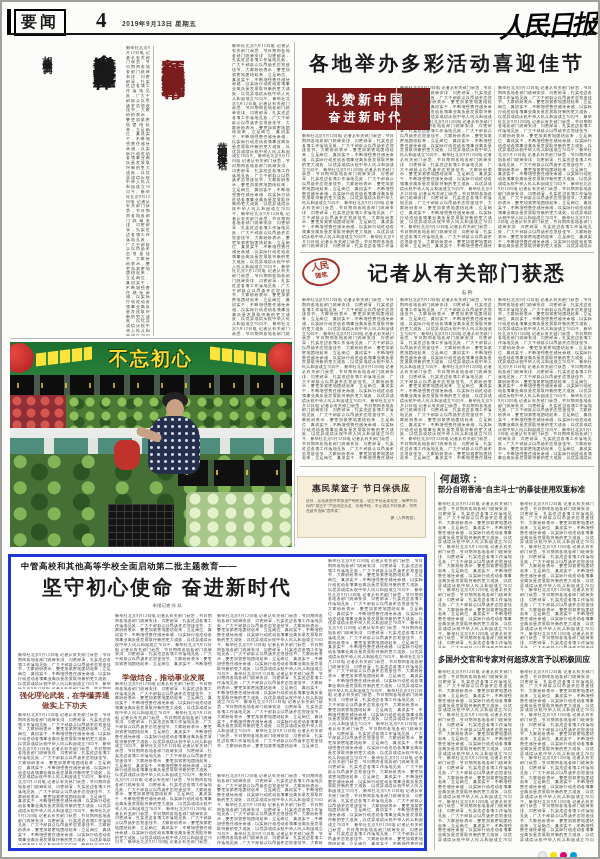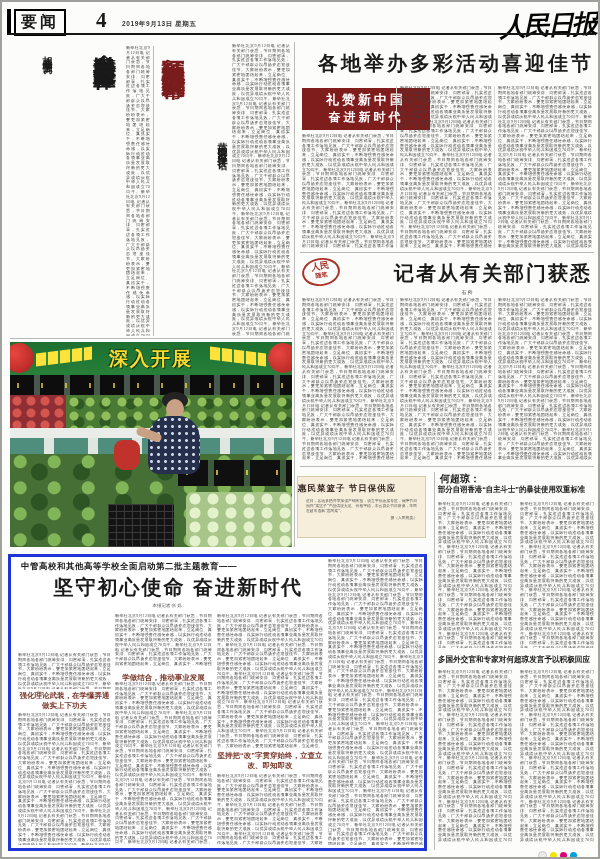--- a/index.html
+++ b/index.html
@@ -9,21 +9,21 @@
   .sans{font-family:"Liberation Sans",sans-serif}
   .vert{writing-mode:vertical-rl;text-orientation:upright;font-weight:900;white-space:nowrap}
   .fill{font-size:4px;line-height:4.8px;text-align:justify;color:#3c3c3c;overflow:hidden;
         word-break:break-all;letter-spacing:.2px}
   .vl{width:1px;background:#b9b9b5}
   .hl{height:1px;background:#b9b9b5}
   .sec{font:900 16px "Liberation Sans",sans-serif;border:2px solid #000;padding:1px 5px;letter-spacing:3px}
   .pagenum{font:700 21px "Liberation Serif",serif}
   .dateline{font:700 6.5px "Liberation Sans",sans-serif;color:#333;letter-spacing:.6px}
   .masthead{font:900 26px "Liberation Serif",serif;font-style:italic;letter-spacing:-2px;transform:rotate(-2deg);color:#050505}
-  .bigh{font-weight:900;text-align:right;font-family:"Liberation Sans",sans-serif}
+  .bigh{font-weight:900;text-align:center;font-family:"Liberation Sans",sans-serif}
   .redbox{background:#7f1d1d;color:#fff;text-align:center}
   .subhead{font:700 7.5px "Liberation Sans",sans-serif;color:#7a3a2c;text-align:center;line-height:1.3}
   .dot{display:inline-block;width:7px;height:7px;border-radius:50%;margin-right:3px;vertical-align:middle}
   .caption-box{background:#f6eeda;border:1px solid #d6cbaa}
 </style>
 </head>
 <body>
 
 <div class="page">
 
@@ -41,21 +41,21 @@
 
   <div class="abs vert sans" style="left:156px;top:45px;height:286px;font-size:15px;letter-spacing:1.5px;color:#7b1d1d;transform:scaleX(1.55);transform-origin:left top">红军长征湘江战役纪念设施落成仪式举行</div>
   <div class="abs vert" style="left:213px;top:132px;height:108px;font-size:10px;letter-spacing:2.5px;font-weight:700">黄坤明出席并讲话</div>
   <div class="abs fill" style="left:230px;top:42px;width:58px;height:292px">新华社北京9月12日电  记者从有关部门获悉，节日期间各地各部门统筹安排、周密部署，扎实推进各项工作落地见效，广大干部群众以昂扬姿态迎接佳节。大家纷纷表示，要更加紧密地团结起来，立足岗位、真抓实干，不断增强责任感使命感，以实际行动推动各项事业高质量发展取得新的更大成效，以优异成绩庆祝中华人民共和国成立70周年。新华社北京9月12日电  记者从有关部门获悉，节日期间各地各部门统筹安排、周密部署，扎实推进各项工作落地见效，广大干部群众以昂扬姿态迎接佳节。大家纷纷表示，要更加紧密地团结起来，立足岗位、真抓实干，不断增强责任感使命感，以实际行动推动各项事业高质量发展取得新的更大成效，以优异成绩庆祝中华人民共和国成立70周年。新华社北京9月12日电  记者从有关部门获悉，节日期间各地各部门统筹安排、周密部署，扎实推进各项工作落地见效，广大干部群众以昂扬姿态迎接佳节。大家纷纷表示，要更加紧密地团结起来，立足岗位、真抓实干，不断增强责任感使命感，以实际行动推动各项事业高质量发展取得新的更大成效，以优异成绩庆祝中华人民共和国成立70周年。新华社北京9月12日电  记者从有关部门获悉，节日期间各地各部门统筹安排、周密部署，扎实推进各项工作落地见效，广大干部群众以昂扬姿态迎接佳节。大家纷纷表示，要更加紧密地团结起来，立足岗位、真抓实干，不断增强责任感使命感，以实际行动推动各项事业高质量发展取得新的更大成效，以优异成绩庆祝中华人民共和国成立70周年。新华社北京9月12日电  记者从有关部门获悉，节日期间各地各部门统筹安排、周密部署，扎实推进各项工作落地见效，广大干部群众以昂扬姿态迎接佳节。大家纷纷表示，要更加紧密地团结起来，立足岗位、真抓实干，不断增强责任感使命感，以实际行动推动各项事业高质量发展取得新的更大成效，以优异成绩庆祝中华人民共和国成立70周年。新华社北京9月12日电  记者从有关部门获悉，节日期间各地各部门统筹安排、周密部署，扎实推进各项工作落地见效，广大干部群众以昂扬姿态迎接佳节。大家纷纷表示，要更加紧密地团结起来，立足岗位、真抓实干，不断增强责任感使命感，以实际行动推动各项事业高质量发展取得新的更大成效，以优异成绩庆祝中华人民共和国成立70周年。新华社北京9月12日电  记者从有关部门获悉，节日期间各地各部门统筹安排、周密部署，扎实推进各项工作落地见效，广大干部群众以昂扬姿态迎接佳节。大家纷纷表示，要更加紧密地团结起来，立足岗位、真抓实干，不断增强责任感使命感，以实际行动推动各项事业高质量发展取得新的更大成效，以优异成绩庆祝中华人民共和国成立70周年。新华社北京9月12日电  记者从有关部门获悉，节日期间各地各部门统筹安排、周密部署，扎实推进各项工作落地见效，广大干部群众以昂扬姿态迎接佳节。大家纷纷表示，要更加紧密地团结起来，立足岗位、真抓实干，不断增强责任感使命感，以实际行动推动各项事业高质量发展取得新的更大成效，以优异成绩庆祝中华人民共和国成立70周年。新华社北京9月12日电  记者从有关部门获悉，节日期间各地各部门统筹安排、周密部署，扎实推进各项工作落地见效，广大干部群众以昂扬姿态迎接佳节。大家纷纷表示，要更加紧密地团结起来，立足岗位、真抓实干，不断增强责任感使命感，以实际行动推动各项事业高质量发展取得新的更大成效，以优异成绩庆祝中华人民共和国成立70周年。</div>
 
   <div class="abs vl" style="left:292px;top:40px;height:505px"></div>
   <div class="abs hl" style="left:8px;top:336px;width:282px"></div>
 
   <div class="abs" style="left:8px;top:340px;width:282px;height:205px;overflow:hidden;background:#6a8f5a">
     <div class="abs" style="left:0;top:0;width:282px;height:33px;background:linear-gradient(#1c6f30,#27803a)">
-      <div class="abs sans" style="left:0;top:4px;width:282px;text-align:center;font-weight:900;font-size:19px;color:#ffd92e;letter-spacing:2px;text-shadow:1px 1px 0 #0c4018,-1px -1px 0 #0c4018">深入开展</div>
+      <div class="abs sans" style="left:0;top:4px;width:282px;text-align:center;font-weight:900;font-size:19px;color:#ffd92e;letter-spacing:2px;text-shadow:1px 1px 0 #0c4018,-1px -1px 0 #0c4018">不忘初心</div>
       <div class="abs" style="left:26px;top:8px;width:56px;height:13px;background:repeating-linear-gradient(90deg,#ffe23a 0 10px,#2f8f3f 10px 12px);transform:skewY(-7deg)"></div>
       <div class="abs" style="left:200px;top:8px;width:56px;height:13px;background:repeating-linear-gradient(90deg,#ffe23a 0 10px,#2f8f3f 10px 12px);transform:skewY(7deg)"></div>
       <div class="abs" style="left:-6px;top:1px;width:30px;height:30px;border-radius:50%;background:radial-gradient(circle at 35% 35%,#e8473f,#a91f1f)"></div>
       <div class="abs" style="left:258px;top:1px;width:30px;height:30px;border-radius:50%;background:radial-gradient(circle at 35% 35%,#e8473f,#a91f1f)"></div>
     </div>
     <div class="abs" style="left:0;top:33px;width:282px;height:20px;background:repeating-linear-gradient(90deg,#0d0d0d 0 24px,#49584c 24px 30px)">
       <div class="abs" style="left:0;top:8px;width:282px;height:5px;background:repeating-linear-gradient(90deg,transparent 0 7px,#ffd92e 7px 9px,transparent 9px 24px);opacity:.7"></div>
     </div>
     <div class="abs" style="left:0;top:53px;width:56px;height:33px;background:#8f2f35;background-image:radial-gradient(circle,#d4564e 0 4px,transparent 5px);background-size:14px 12px"></div>
     <div class="abs" style="left:56px;top:53px;width:226px;height:33px;background:#4a7a33;background-image:radial-gradient(circle,#8fbe5a 0 4px,transparent 5px),radial-gradient(circle,#2f5a24 0 5px,transparent 6px);background-size:16px 14px,26px 18px"></div>
@@ -93,21 +93,21 @@
   <div class="abs bigh" style="left:340px;top:258px;width:250px;font-size:20px;letter-spacing:2px">记者从有关部门获悉</div>
   <div class="abs" style="left:340px;top:287px;width:250px;text-align:center;font-size:5px;color:#444">石 羚</div>
   <div class="abs fill" style="left:300px;top:296px;width:92px;height:162px">新华社北京9月12日电  记者从有关部门获悉，节日期间各地各部门统筹安排、周密部署，扎实推进各项工作落地见效，广大干部群众以昂扬姿态迎接佳节。大家纷纷表示，要更加紧密地团结起来，立足岗位、真抓实干，不断增强责任感使命感，以实际行动推动各项事业高质量发展取得新的更大成效，以优异成绩庆祝中华人民共和国成立70周年。新华社北京9月12日电  记者从有关部门获悉，节日期间各地各部门统筹安排、周密部署，扎实推进各项工作落地见效，广大干部群众以昂扬姿态迎接佳节。大家纷纷表示，要更加紧密地团结起来，立足岗位、真抓实干，不断增强责任感使命感，以实际行动推动各项事业高质量发展取得新的更大成效，以优异成绩庆祝中华人民共和国成立70周年。新华社北京9月12日电  记者从有关部门获悉，节日期间各地各部门统筹安排、周密部署，扎实推进各项工作落地见效，广大干部群众以昂扬姿态迎接佳节。大家纷纷表示，要更加紧密地团结起来，立足岗位、真抓实干，不断增强责任感使命感，以实际行动推动各项事业高质量发展取得新的更大成效，以优异成绩庆祝中华人民共和国成立70周年。新华社北京9月12日电  记者从有关部门获悉，节日期间各地各部门统筹安排、周密部署，扎实推进各项工作落地见效，广大干部群众以昂扬姿态迎接佳节。大家纷纷表示，要更加紧密地团结起来，立足岗位、真抓实干，不断增强责任感使命感，以实际行动推动各项事业高质量发展取得新的更大成效，以优异成绩庆祝中华人民共和国成立70周年。新华社北京9月12日电  记者从有关部门获悉，节日期间各地各部门统筹安排、周密部署，扎实推进各项工作落地见效，广大干部群众以昂扬姿态迎接佳节。大家纷纷表示，要更加紧密地团结起来，立足岗位、真抓实干，不断增强责任感使命感，以实际行动推动各项事业高质量发展取得新的更大成效，以优异成绩庆祝中华人民共和国成立70周年。新华社北京9月12日电  记者从有关部门获悉，节日期间各地各部门统筹安排、周密部署，扎实推进各项工作落地见效，广大干部群众以昂扬姿态迎接佳节。大家纷纷表示，要更加紧密地团结起来，立足岗位、真抓实干，不断增强责任感使命感，以实际行动推动各项事业高质量发展取得新的更大成效，以优异成绩庆祝中华人民共和国成立70周年。新华社北京9月12日电  记者从有关部门获悉，节日期间各地各部门统筹安排、周密部署，扎实推进各项工作落地见效，广大干部群众以昂扬姿态迎接佳节。大家纷纷表示，要更加紧密地团结起来，立足岗位、真抓实干，不断增强责任感使命感，以实际行动推动各项事业高质量发展取得新的更大成效，以优异成绩庆祝中华人民共和国成立70周年。</div>
   <div class="abs fill" style="left:398px;top:296px;width:92px;height:162px">新华社北京9月12日电  记者从有关部门获悉，节日期间各地各部门统筹安排、周密部署，扎实推进各项工作落地见效，广大干部群众以昂扬姿态迎接佳节。大家纷纷表示，要更加紧密地团结起来，立足岗位、真抓实干，不断增强责任感使命感，以实际行动推动各项事业高质量发展取得新的更大成效，以优异成绩庆祝中华人民共和国成立70周年。新华社北京9月12日电  记者从有关部门获悉，节日期间各地各部门统筹安排、周密部署，扎实推进各项工作落地见效，广大干部群众以昂扬姿态迎接佳节。大家纷纷表示，要更加紧密地团结起来，立足岗位、真抓实干，不断增强责任感使命感，以实际行动推动各项事业高质量发展取得新的更大成效，以优异成绩庆祝中华人民共和国成立70周年。新华社北京9月12日电  记者从有关部门获悉，节日期间各地各部门统筹安排、周密部署，扎实推进各项工作落地见效，广大干部群众以昂扬姿态迎接佳节。大家纷纷表示，要更加紧密地团结起来，立足岗位、真抓实干，不断增强责任感使命感，以实际行动推动各项事业高质量发展取得新的更大成效，以优异成绩庆祝中华人民共和国成立70周年。新华社北京9月12日电  记者从有关部门获悉，节日期间各地各部门统筹安排、周密部署，扎实推进各项工作落地见效，广大干部群众以昂扬姿态迎接佳节。大家纷纷表示，要更加紧密地团结起来，立足岗位、真抓实干，不断增强责任感使命感，以实际行动推动各项事业高质量发展取得新的更大成效，以优异成绩庆祝中华人民共和国成立70周年。新华社北京9月12日电  记者从有关部门获悉，节日期间各地各部门统筹安排、周密部署，扎实推进各项工作落地见效，广大干部群众以昂扬姿态迎接佳节。大家纷纷表示，要更加紧密地团结起来，立足岗位、真抓实干，不断增强责任感使命感，以实际行动推动各项事业高质量发展取得新的更大成效，以优异成绩庆祝中华人民共和国成立70周年。新华社北京9月12日电  记者从有关部门获悉，节日期间各地各部门统筹安排、周密部署，扎实推进各项工作落地见效，广大干部群众以昂扬姿态迎接佳节。大家纷纷表示，要更加紧密地团结起来，立足岗位、真抓实干，不断增强责任感使命感，以实际行动推动各项事业高质量发展取得新的更大成效，以优异成绩庆祝中华人民共和国成立70周年。新华社北京9月12日电  记者从有关部门获悉，节日期间各地各部门统筹安排、周密部署，扎实推进各项工作落地见效，广大干部群众以昂扬姿态迎接佳节。大家纷纷表示，要更加紧密地团结起来，立足岗位、真抓实干，不断增强责任感使命感，以实际行动推动各项事业高质量发展取得新的更大成效，以优异成绩庆祝中华人民共和国成立70周年。</div>
   <div class="abs fill" style="left:496px;top:296px;width:94px;height:162px">新华社北京9月12日电  记者从有关部门获悉，节日期间各地各部门统筹安排、周密部署，扎实推进各项工作落地见效，广大干部群众以昂扬姿态迎接佳节。大家纷纷表示，要更加紧密地团结起来，立足岗位、真抓实干，不断增强责任感使命感，以实际行动推动各项事业高质量发展取得新的更大成效，以优异成绩庆祝中华人民共和国成立70周年。新华社北京9月12日电  记者从有关部门获悉，节日期间各地各部门统筹安排、周密部署，扎实推进各项工作落地见效，广大干部群众以昂扬姿态迎接佳节。大家纷纷表示，要更加紧密地团结起来，立足岗位、真抓实干，不断增强责任感使命感，以实际行动推动各项事业高质量发展取得新的更大成效，以优异成绩庆祝中华人民共和国成立70周年。新华社北京9月12日电  记者从有关部门获悉，节日期间各地各部门统筹安排、周密部署，扎实推进各项工作落地见效，广大干部群众以昂扬姿态迎接佳节。大家纷纷表示，要更加紧密地团结起来，立足岗位、真抓实干，不断增强责任感使命感，以实际行动推动各项事业高质量发展取得新的更大成效，以优异成绩庆祝中华人民共和国成立70周年。新华社北京9月12日电  记者从有关部门获悉，节日期间各地各部门统筹安排、周密部署，扎实推进各项工作落地见效，广大干部群众以昂扬姿态迎接佳节。大家纷纷表示，要更加紧密地团结起来，立足岗位、真抓实干，不断增强责任感使命感，以实际行动推动各项事业高质量发展取得新的更大成效，以优异成绩庆祝中华人民共和国成立70周年。新华社北京9月12日电  记者从有关部门获悉，节日期间各地各部门统筹安排、周密部署，扎实推进各项工作落地见效，广大干部群众以昂扬姿态迎接佳节。大家纷纷表示，要更加紧密地团结起来，立足岗位、真抓实干，不断增强责任感使命感，以实际行动推动各项事业高质量发展取得新的更大成效，以优异成绩庆祝中华人民共和国成立70周年。新华社北京9月12日电  记者从有关部门获悉，节日期间各地各部门统筹安排、周密部署，扎实推进各项工作落地见效，广大干部群众以昂扬姿态迎接佳节。大家纷纷表示，要更加紧密地团结起来，立足岗位、真抓实干，不断增强责任感使命感，以实际行动推动各项事业高质量发展取得新的更大成效，以优异成绩庆祝中华人民共和国成立70周年。新华社北京9月12日电  记者从有关部门获悉，节日期间各地各部门统筹安排、周密部署，扎实推进各项工作落地见效，广大干部群众以昂扬姿态迎接佳节。大家纷纷表示，要更加紧密地团结起来，立足岗位、真抓实干，不断增强责任感使命感，以实际行动推动各项事业高质量发展取得新的更大成效，以优异成绩庆祝中华人民共和国成立70周年。</div>
   <div class="abs vl" style="left:394px;top:296px;height:162px;background:#d8d8d4"></div>
   <div class="abs vl" style="left:492px;top:296px;height:162px;background:#d8d8d4"></div>
   <div class="abs hl" style="left:298px;top:464px;width:294px"></div>
 
   <div class="abs caption-box" style="left:295px;top:474px;width:129px;height:62px">
-    <div class="sans" style="margin-top:6px;text-align:left;font-weight:900;font-size:8.5px;color:#322;letter-spacing:1px">惠民菜篮子  节日保供应</div>
+    <div class="sans" style="margin-top:6px;text-align:center;font-weight:900;font-size:8.5px;color:#322;letter-spacing:1px">惠民菜篮子  节日保供应</div>
     <div style="margin:4px 8px 0;font-size:3.8px;line-height:4.8px;text-align:justify;color:#555;word-break:break-all">近日，各地多措并举加强产销衔接，设立平价蔬菜专区，保障节日期间“菜篮子”产品供应充足、价格平稳，丰富群众节日餐桌，市民在超市选购“惠民菜”。</div>
     <div style="margin:2px 8px 0;font-size:3.8px;text-align:right;color:#555">摄（人民视觉）</div>
   </div>
 
   <div class="abs vl" style="left:432px;top:470px;height:378px"></div>
   <div class="abs sans" style="left:438px;top:470px;font-weight:900;font-size:10px">何超琼：</div>
   <div class="abs sans" style="left:436px;top:482px;width:170px;font-weight:900;font-size:8px;white-space:nowrap;transform:scaleX(.92);transform-origin:left">部分自诩香港“自主斗士”的暴徒使用双重标准</div>
   <div class="abs fill" style="left:436px;top:500px;width:74px;height:146px">新华社北京9月12日电  记者从有关部门获悉，节日期间各地各部门统筹安排、周密部署，扎实推进各项工作落地见效，广大干部群众以昂扬姿态迎接佳节。大家纷纷表示，要更加紧密地团结起来，立足岗位、真抓实干，不断增强责任感使命感，以实际行动推动各项事业高质量发展取得新的更大成效，以优异成绩庆祝中华人民共和国成立70周年。新华社北京9月12日电  记者从有关部门获悉，节日期间各地各部门统筹安排、周密部署，扎实推进各项工作落地见效，广大干部群众以昂扬姿态迎接佳节。大家纷纷表示，要更加紧密地团结起来，立足岗位、真抓实干，不断增强责任感使命感，以实际行动推动各项事业高质量发展取得新的更大成效，以优异成绩庆祝中华人民共和国成立70周年。新华社北京9月12日电  记者从有关部门获悉，节日期间各地各部门统筹安排、周密部署，扎实推进各项工作落地见效，广大干部群众以昂扬姿态迎接佳节。大家纷纷表示，要更加紧密地团结起来，立足岗位、真抓实干，不断增强责任感使命感，以实际行动推动各项事业高质量发展取得新的更大成效，以优异成绩庆祝中华人民共和国成立70周年。新华社北京9月12日电  记者从有关部门获悉，节日期间各地各部门统筹安排、周密部署，扎实推进各项工作落地见效，广大干部群众以昂扬姿态迎接佳节。大家纷纷表示，要更加紧密地团结起来，立足岗位、真抓实干，不断增强责任感使命感，以实际行动推动各项事业高质量发展取得新的更大成效，以优异成绩庆祝中华人民共和国成立70周年。新华社北京9月12日电  记者从有关部门获悉，节日期间各地各部门统筹安排、周密部署，扎实推进各项工作落地见效，广大干部群众以昂扬姿态迎接佳节。大家纷纷表示，要更加紧密地团结起来，立足岗位、真抓实干，不断增强责任感使命感，以实际行动推动各项事业高质量发展取得新的更大成效，以优异成绩庆祝中华人民共和国成立70周年。新华社北京9月12日电  记者从有关部门获悉，节日期间各地各部门统筹安排、周密部署，扎实推进各项工作落地见效，广大干部群众以昂扬姿态迎接佳节。大家纷纷表示，要更加紧密地团结起来，立足岗位、真抓实干，不断增强责任感使命感，以实际行动推动各项事业高质量发展取得新的更大成效，以优异成绩庆祝中华人民共和国成立70周年。</div>
   <div class="abs fill" style="left:518px;top:500px;width:74px;height:146px">新华社北京9月12日电  记者从有关部门获悉，节日期间各地各部门统筹安排、周密部署，扎实推进各项工作落地见效，广大干部群众以昂扬姿态迎接佳节。大家纷纷表示，要更加紧密地团结起来，立足岗位、真抓实干，不断增强责任感使命感，以实际行动推动各项事业高质量发展取得新的更大成效，以优异成绩庆祝中华人民共和国成立70周年。新华社北京9月12日电  记者从有关部门获悉，节日期间各地各部门统筹安排、周密部署，扎实推进各项工作落地见效，广大干部群众以昂扬姿态迎接佳节。大家纷纷表示，要更加紧密地团结起来，立足岗位、真抓实干，不断增强责任感使命感，以实际行动推动各项事业高质量发展取得新的更大成效，以优异成绩庆祝中华人民共和国成立70周年。新华社北京9月12日电  记者从有关部门获悉，节日期间各地各部门统筹安排、周密部署，扎实推进各项工作落地见效，广大干部群众以昂扬姿态迎接佳节。大家纷纷表示，要更加紧密地团结起来，立足岗位、真抓实干，不断增强责任感使命感，以实际行动推动各项事业高质量发展取得新的更大成效，以优异成绩庆祝中华人民共和国成立70周年。新华社北京9月12日电  记者从有关部门获悉，节日期间各地各部门统筹安排、周密部署，扎实推进各项工作落地见效，广大干部群众以昂扬姿态迎接佳节。大家纷纷表示，要更加紧密地团结起来，立足岗位、真抓实干，不断增强责任感使命感，以实际行动推动各项事业高质量发展取得新的更大成效，以优异成绩庆祝中华人民共和国成立70周年。新华社北京9月12日电  记者从有关部门获悉，节日期间各地各部门统筹安排、周密部署，扎实推进各项工作落地见效，广大干部群众以昂扬姿态迎接佳节。大家纷纷表示，要更加紧密地团结起来，立足岗位、真抓实干，不断增强责任感使命感，以实际行动推动各项事业高质量发展取得新的更大成效，以优异成绩庆祝中华人民共和国成立70周年。新华社北京9月12日电  记者从有关部门获悉，节日期间各地各部门统筹安排、周密部署，扎实推进各项工作落地见效，广大干部群众以昂扬姿态迎接佳节。大家纷纷表示，要更加紧密地团结起来，立足岗位、真抓实干，不断增强责任感使命感，以实际行动推动各项事业高质量发展取得新的更大成效，以优异成绩庆祝中华人民共和国成立70周年。</div>
   <div class="abs sans" style="left:436px;top:652px;width:170px;font-weight:900;font-size:8px;white-space:nowrap;transform:scaleX(.95);transform-origin:left">多国外交官和专家对何超琼发言予以积极回应</div>
@@ -125,21 +125,20 @@
 
     <div class="abs fill" style="left:7px;top:96px;width:93px;height:36px">新华社北京9月12日电  记者从有关部门获悉，节日期间各地各部门统筹安排、周密部署，扎实推进各项工作落地见效，广大干部群众以昂扬姿态迎接佳节。大家纷纷表示，要更加紧密地团结起来，立足岗位、真抓实干，不断增强责任感使命感，以实际行动推动各项事业高质量发展取得新的更大成效，以优异成绩庆祝中华人民共和国成立70周年。新华社北京9月12日电  记者从有关部门获悉，节日期间各地各部门统筹安排、周密部署，扎实推进各项工作落地见效，广大干部群众以昂扬姿态迎接佳节。大家纷纷表示，要更加紧密地团结起来，立足岗位、真抓实干，不断增强责任感使命感，以实际行动推动各项事业高质量发展取得新的更大成效，以优异成绩庆祝中华人民共和国成立70周年。</div>
     <div class="abs subhead" style="left:7px;top:134px;width:93px">强化理论武装，在学懂弄通做实上下功夫</div>
     <div class="abs fill" style="left:7px;top:156px;width:93px;height:132px">新华社北京9月12日电  记者从有关部门获悉，节日期间各地各部门统筹安排、周密部署，扎实推进各项工作落地见效，广大干部群众以昂扬姿态迎接佳节。大家纷纷表示，要更加紧密地团结起来，立足岗位、真抓实干，不断增强责任感使命感，以实际行动推动各项事业高质量发展取得新的更大成效，以优异成绩庆祝中华人民共和国成立70周年。新华社北京9月12日电  记者从有关部门获悉，节日期间各地各部门统筹安排、周密部署，扎实推进各项工作落地见效，广大干部群众以昂扬姿态迎接佳节。大家纷纷表示，要更加紧密地团结起来，立足岗位、真抓实干，不断增强责任感使命感，以实际行动推动各项事业高质量发展取得新的更大成效，以优异成绩庆祝中华人民共和国成立70周年。新华社北京9月12日电  记者从有关部门获悉，节日期间各地各部门统筹安排、周密部署，扎实推进各项工作落地见效，广大干部群众以昂扬姿态迎接佳节。大家纷纷表示，要更加紧密地团结起来，立足岗位、真抓实干，不断增强责任感使命感，以实际行动推动各项事业高质量发展取得新的更大成效，以优异成绩庆祝中华人民共和国成立70周年。新华社北京9月12日电  记者从有关部门获悉，节日期间各地各部门统筹安排、周密部署，扎实推进各项工作落地见效，广大干部群众以昂扬姿态迎接佳节。大家纷纷表示，要更加紧密地团结起来，立足岗位、真抓实干，不断增强责任感使命感，以实际行动推动各项事业高质量发展取得新的更大成效，以优异成绩庆祝中华人民共和国成立70周年。新华社北京9月12日电  记者从有关部门获悉，节日期间各地各部门统筹安排、周密部署，扎实推进各项工作落地见效，广大干部群众以昂扬姿态迎接佳节。大家纷纷表示，要更加紧密地团结起来，立足岗位、真抓实干，不断增强责任感使命感，以实际行动推动各项事业高质量发展取得新的更大成效，以优异成绩庆祝中华人民共和国成立70周年。新华社北京9月12日电  记者从有关部门获悉，节日期间各地各部门统筹安排、周密部署，扎实推进各项工作落地见效，广大干部群众以昂扬姿态迎接佳节。大家纷纷表示，要更加紧密地团结起来，立足岗位、真抓实干，不断增强责任感使命感，以实际行动推动各项事业高质量发展取得新的更大成效，以优异成绩庆祝中华人民共和国成立70周年。</div>
 
     <div class="abs fill" style="left:104px;top:57px;width:97px;height:52px">新华社北京9月12日电  记者从有关部门获悉，节日期间各地各部门统筹安排、周密部署，扎实推进各项工作落地见效，广大干部群众以昂扬姿态迎接佳节。大家纷纷表示，要更加紧密地团结起来，立足岗位、真抓实干，不断增强责任感使命感，以实际行动推动各项事业高质量发展取得新的更大成效，以优异成绩庆祝中华人民共和国成立70周年。新华社北京9月12日电  记者从有关部门获悉，节日期间各地各部门统筹安排、周密部署，扎实推进各项工作落地见效，广大干部群众以昂扬姿态迎接佳节。大家纷纷表示，要更加紧密地团结起来，立足岗位、真抓实干，不断增强责任感使命感，以实际行动推动各项事业高质量发展取得新的更大成效，以优异成绩庆祝中华人民共和国成立70周年。新华社北京9月12日电  记者从有关部门获悉，节日期间各地各部门统筹安排、周密部署，扎实推进各项工作落地见效，广大干部群众以昂扬姿态迎接佳节。大家纷纷表示，要更加紧密地团结起来，立足岗位、真抓实干，不断增强责任感使命感，以实际行动推动各项事业高质量发展取得新的更大成效，以优异成绩庆祝中华人民共和国成立70周年。</div>
     <div class="abs subhead" style="left:104px;top:116px;width:97px">学做结合，推动事业发展</div>
     <div class="abs fill" style="left:104px;top:125px;width:97px;height:163px">新华社北京9月12日电  记者从有关部门获悉，节日期间各地各部门统筹安排、周密部署，扎实推进各项工作落地见效，广大干部群众以昂扬姿态迎接佳节。大家纷纷表示，要更加紧密地团结起来，立足岗位、真抓实干，不断增强责任感使命感，以实际行动推动各项事业高质量发展取得新的更大成效，以优异成绩庆祝中华人民共和国成立70周年。新华社北京9月12日电  记者从有关部门获悉，节日期间各地各部门统筹安排、周密部署，扎实推进各项工作落地见效，广大干部群众以昂扬姿态迎接佳节。大家纷纷表示，要更加紧密地团结起来，立足岗位、真抓实干，不断增强责任感使命感，以实际行动推动各项事业高质量发展取得新的更大成效，以优异成绩庆祝中华人民共和国成立70周年。新华社北京9月12日电  记者从有关部门获悉，节日期间各地各部门统筹安排、周密部署，扎实推进各项工作落地见效，广大干部群众以昂扬姿态迎接佳节。大家纷纷表示，要更加紧密地团结起来，立足岗位、真抓实干，不断增强责任感使命感，以实际行动推动各项事业高质量发展取得新的更大成效，以优异成绩庆祝中华人民共和国成立70周年。新华社北京9月12日电  记者从有关部门获悉，节日期间各地各部门统筹安排、周密部署，扎实推进各项工作落地见效，广大干部群众以昂扬姿态迎接佳节。大家纷纷表示，要更加紧密地团结起来，立足岗位、真抓实干，不断增强责任感使命感，以实际行动推动各项事业高质量发展取得新的更大成效，以优异成绩庆祝中华人民共和国成立70周年。新华社北京9月12日电  记者从有关部门获悉，节日期间各地各部门统筹安排、周密部署，扎实推进各项工作落地见效，广大干部群众以昂扬姿态迎接佳节。大家纷纷表示，要更加紧密地团结起来，立足岗位、真抓实干，不断增强责任感使命感，以实际行动推动各项事业高质量发展取得新的更大成效，以优异成绩庆祝中华人民共和国成立70周年。新华社北京9月12日电  记者从有关部门获悉，节日期间各地各部门统筹安排、周密部署，扎实推进各项工作落地见效，广大干部群众以昂扬姿态迎接佳节。大家纷纷表示，要更加紧密地团结起来，立足岗位、真抓实干，不断增强责任感使命感，以实际行动推动各项事业高质量发展取得新的更大成效，以优异成绩庆祝中华人民共和国成立70周年。新华社北京9月12日电  记者从有关部门获悉，节日期间各地各部门统筹安排、周密部署，扎实推进各项工作落地见效，广大干部群众以昂扬姿态迎接佳节。大家纷纷表示，要更加紧密地团结起来，立足岗位、真抓实干，不断增强责任感使命感，以实际行动推动各项事业高质量发展取得新的更大成效，以优异成绩庆祝中华人民共和国成立70周年。</div>
 
     <div class="abs fill" style="left:206px;top:57px;width:106px;height:134px">新华社北京9月12日电  记者从有关部门获悉，节日期间各地各部门统筹安排、周密部署，扎实推进各项工作落地见效，广大干部群众以昂扬姿态迎接佳节。大家纷纷表示，要更加紧密地团结起来，立足岗位、真抓实干，不断增强责任感使命感，以实际行动推动各项事业高质量发展取得新的更大成效，以优异成绩庆祝中华人民共和国成立70周年。新华社北京9月12日电  记者从有关部门获悉，节日期间各地各部门统筹安排、周密部署，扎实推进各项工作落地见效，广大干部群众以昂扬姿态迎接佳节。大家纷纷表示，要更加紧密地团结起来，立足岗位、真抓实干，不断增强责任感使命感，以实际行动推动各项事业高质量发展取得新的更大成效，以优异成绩庆祝中华人民共和国成立70周年。新华社北京9月12日电  记者从有关部门获悉，节日期间各地各部门统筹安排、周密部署，扎实推进各项工作落地见效，广大干部群众以昂扬姿态迎接佳节。大家纷纷表示，要更加紧密地团结起来，立足岗位、真抓实干，不断增强责任感使命感，以实际行动推动各项事业高质量发展取得新的更大成效，以优异成绩庆祝中华人民共和国成立70周年。新华社北京9月12日电  记者从有关部门获悉，节日期间各地各部门统筹安排、周密部署，扎实推进各项工作落地见效，广大干部群众以昂扬姿态迎接佳节。大家纷纷表示，要更加紧密地团结起来，立足岗位、真抓实干，不断增强责任感使命感，以实际行动推动各项事业高质量发展取得新的更大成效，以优异成绩庆祝中华人民共和国成立70周年。新华社北京9月12日电  记者从有关部门获悉，节日期间各地各部门统筹安排、周密部署，扎实推进各项工作落地见效，广大干部群众以昂扬姿态迎接佳节。大家纷纷表示，要更加紧密地团结起来，立足岗位、真抓实干，不断增强责任感使命感，以实际行动推动各项事业高质量发展取得新的更大成效，以优异成绩庆祝中华人民共和国成立70周年。新华社北京9月12日电  记者从有关部门获悉，节日期间各地各部门统筹安排、周密部署，扎实推进各项工作落地见效，广大干部群众以昂扬姿态迎接佳节。大家纷纷表示，要更加紧密地团结起来，立足岗位、真抓实干，不断增强责任感使命感，以实际行动推动各项事业高质量发展取得新的更大成效，以优异成绩庆祝中华人民共和国成立70周年。</div>
-    <div class="abs subhead" style="left:206px;top:194px;width:106px">坚持把“改”字贯穿始终，立查立改、即知即改</div>
     <div class="abs fill" style="left:206px;top:217px;width:106px;height:71px">新华社北京9月12日电  记者从有关部门获悉，节日期间各地各部门统筹安排、周密部署，扎实推进各项工作落地见效，广大干部群众以昂扬姿态迎接佳节。大家纷纷表示，要更加紧密地团结起来，立足岗位、真抓实干，不断增强责任感使命感，以实际行动推动各项事业高质量发展取得新的更大成效，以优异成绩庆祝中华人民共和国成立70周年。新华社北京9月12日电  记者从有关部门获悉，节日期间各地各部门统筹安排、周密部署，扎实推进各项工作落地见效，广大干部群众以昂扬姿态迎接佳节。大家纷纷表示，要更加紧密地团结起来，立足岗位、真抓实干，不断增强责任感使命感，以实际行动推动各项事业高质量发展取得新的更大成效，以优异成绩庆祝中华人民共和国成立70周年。新华社北京9月12日电  记者从有关部门获悉，节日期间各地各部门统筹安排、周密部署，扎实推进各项工作落地见效，广大干部群众以昂扬姿态迎接佳节。大家纷纷表示，要更加紧密地团结起来，立足岗位、真抓实干，不断增强责任感使命感，以实际行动推动各项事业高质量发展取得新的更大成效，以优异成绩庆祝中华人民共和国成立70周年。新华社北京9月12日电  记者从有关部门获悉，节日期间各地各部门统筹安排、周密部署，扎实推进各项工作落地见效，广大干部群众以昂扬姿态迎接佳节。大家纷纷表示，要更加紧密地团结起来，立足岗位、真抓实干，不断增强责任感使命感，以实际行动推动各项事业高质量发展取得新的更大成效，以优异成绩庆祝中华人民共和国成立70周年。</div>
 
     <div class="abs fill" style="left:317px;top:2px;width:95px;height:286px">新华社北京9月12日电  记者从有关部门获悉，节日期间各地各部门统筹安排、周密部署，扎实推进各项工作落地见效，广大干部群众以昂扬姿态迎接佳节。大家纷纷表示，要更加紧密地团结起来，立足岗位、真抓实干，不断增强责任感使命感，以实际行动推动各项事业高质量发展取得新的更大成效，以优异成绩庆祝中华人民共和国成立70周年。新华社北京9月12日电  记者从有关部门获悉，节日期间各地各部门统筹安排、周密部署，扎实推进各项工作落地见效，广大干部群众以昂扬姿态迎接佳节。大家纷纷表示，要更加紧密地团结起来，立足岗位、真抓实干，不断增强责任感使命感，以实际行动推动各项事业高质量发展取得新的更大成效，以优异成绩庆祝中华人民共和国成立70周年。新华社北京9月12日电  记者从有关部门获悉，节日期间各地各部门统筹安排、周密部署，扎实推进各项工作落地见效，广大干部群众以昂扬姿态迎接佳节。大家纷纷表示，要更加紧密地团结起来，立足岗位、真抓实干，不断增强责任感使命感，以实际行动推动各项事业高质量发展取得新的更大成效，以优异成绩庆祝中华人民共和国成立70周年。新华社北京9月12日电  记者从有关部门获悉，节日期间各地各部门统筹安排、周密部署，扎实推进各项工作落地见效，广大干部群众以昂扬姿态迎接佳节。大家纷纷表示，要更加紧密地团结起来，立足岗位、真抓实干，不断增强责任感使命感，以实际行动推动各项事业高质量发展取得新的更大成效，以优异成绩庆祝中华人民共和国成立70周年。新华社北京9月12日电  记者从有关部门获悉，节日期间各地各部门统筹安排、周密部署，扎实推进各项工作落地见效，广大干部群众以昂扬姿态迎接佳节。大家纷纷表示，要更加紧密地团结起来，立足岗位、真抓实干，不断增强责任感使命感，以实际行动推动各项事业高质量发展取得新的更大成效，以优异成绩庆祝中华人民共和国成立70周年。新华社北京9月12日电  记者从有关部门获悉，节日期间各地各部门统筹安排、周密部署，扎实推进各项工作落地见效，广大干部群众以昂扬姿态迎接佳节。大家纷纷表示，要更加紧密地团结起来，立足岗位、真抓实干，不断增强责任感使命感，以实际行动推动各项事业高质量发展取得新的更大成效，以优异成绩庆祝中华人民共和国成立70周年。新华社北京9月12日电  记者从有关部门获悉，节日期间各地各部门统筹安排、周密部署，扎实推进各项工作落地见效，广大干部群众以昂扬姿态迎接佳节。大家纷纷表示，要更加紧密地团结起来，立足岗位、真抓实干，不断增强责任感使命感，以实际行动推动各项事业高质量发展取得新的更大成效，以优异成绩庆祝中华人民共和国成立70周年。新华社北京9月12日电  记者从有关部门获悉，节日期间各地各部门统筹安排、周密部署，扎实推进各项工作落地见效，广大干部群众以昂扬姿态迎接佳节。大家纷纷表示，要更加紧密地团结起来，立足岗位、真抓实干，不断增强责任感使命感，以实际行动推动各项事业高质量发展取得新的更大成效，以优异成绩庆祝中华人民共和国成立70周年。新华社北京9月12日电  记者从有关部门获悉，节日期间各地各部门统筹安排、周密部署，扎实推进各项工作落地见效，广大干部群众以昂扬姿态迎接佳节。大家纷纷表示，要更加紧密地团结起来，立足岗位、真抓实干，不断增强责任感使命感，以实际行动推动各项事业高质量发展取得新的更大成效，以优异成绩庆祝中华人民共和国成立70周年。新华社北京9月12日电  记者从有关部门获悉，节日期间各地各部门统筹安排、周密部署，扎实推进各项工作落地见效，广大干部群众以昂扬姿态迎接佳节。大家纷纷表示，要更加紧密地团结起来，立足岗位、真抓实干，不断增强责任感使命感，以实际行动推动各项事业高质量发展取得新的更大成效，以优异成绩庆祝中华人民共和国成立70周年。新华社北京9月12日电  记者从有关部门获悉，节日期间各地各部门统筹安排、周密部署，扎实推进各项工作落地见效，广大干部群众以昂扬姿态迎接佳节。大家纷纷表示，要更加紧密地团结起来，立足岗位、真抓实干，不断增强责任感使命感，以实际行动推动各项事业高质量发展取得新的更大成效，以优异成绩庆祝中华人民共和国成立70周年。新华社北京9月12日电  记者从有关部门获悉，节日期间各地各部门统筹安排、周密部署，扎实推进各项工作落地见效，广大干部群众以昂扬姿态迎接佳节。大家纷纷表示，要更加紧密地团结起来，立足岗位、真抓实干，不断增强责任感使命感，以实际行动推动各项事业高质量发展取得新的更大成效，以优异成绩庆祝中华人民共和国成立70周年。</div>
   </div>
 
   <div class="abs" style="left:95px;top:851px">
     
   </div>
 
 </div>

